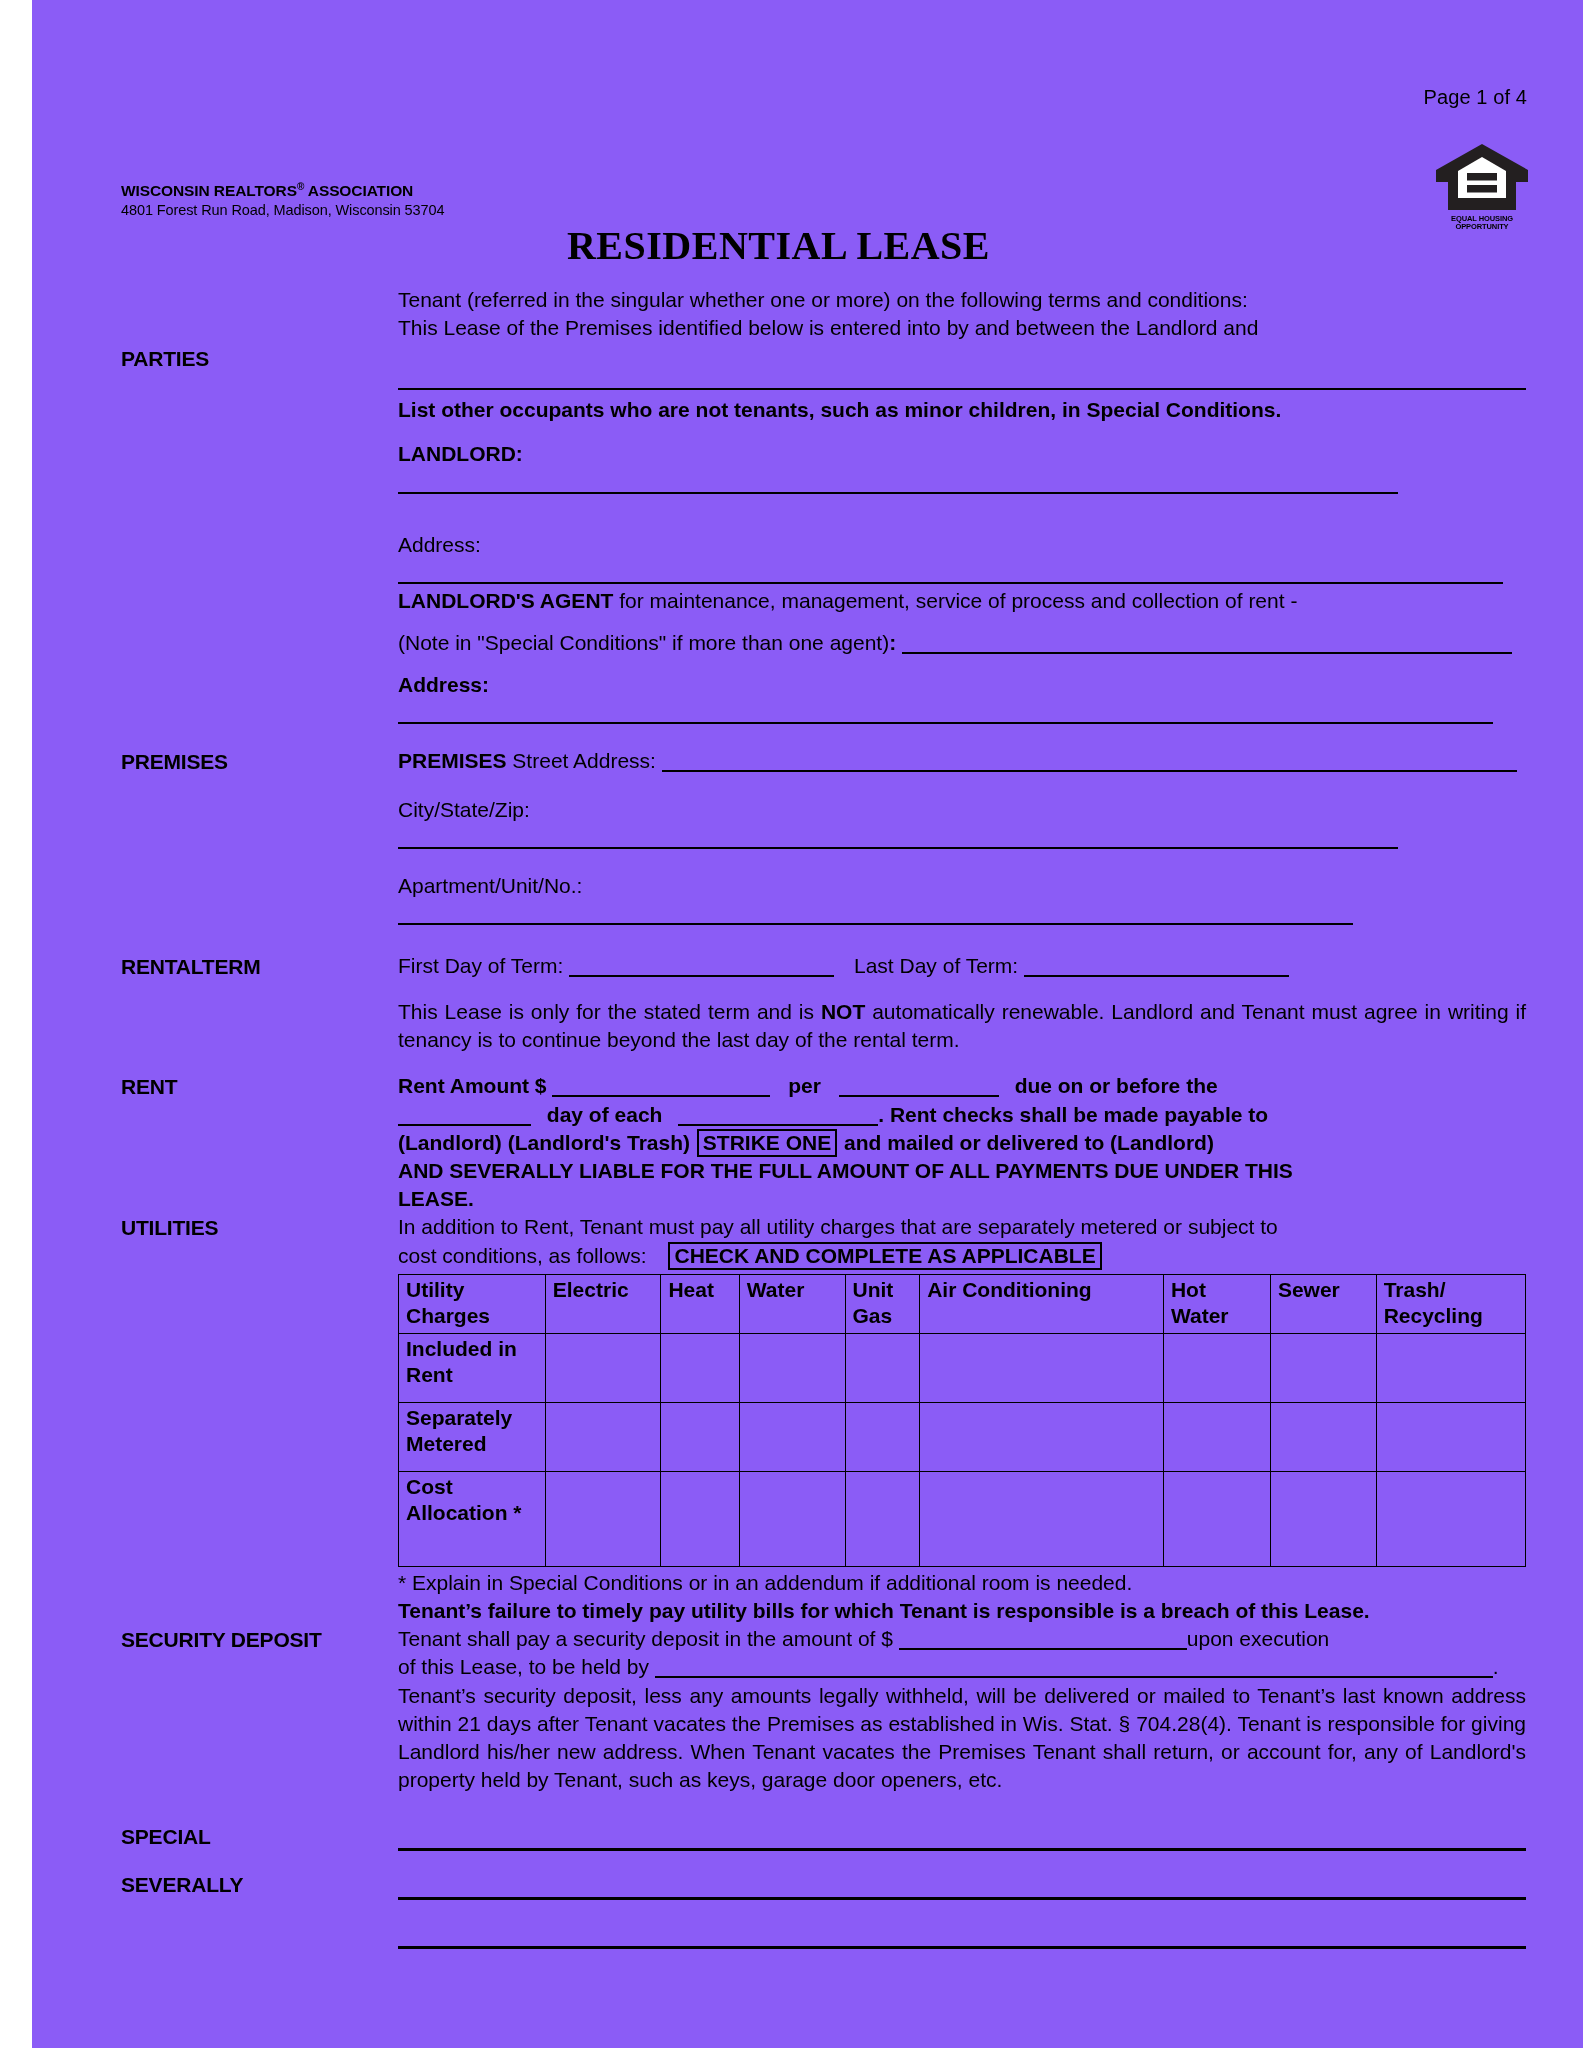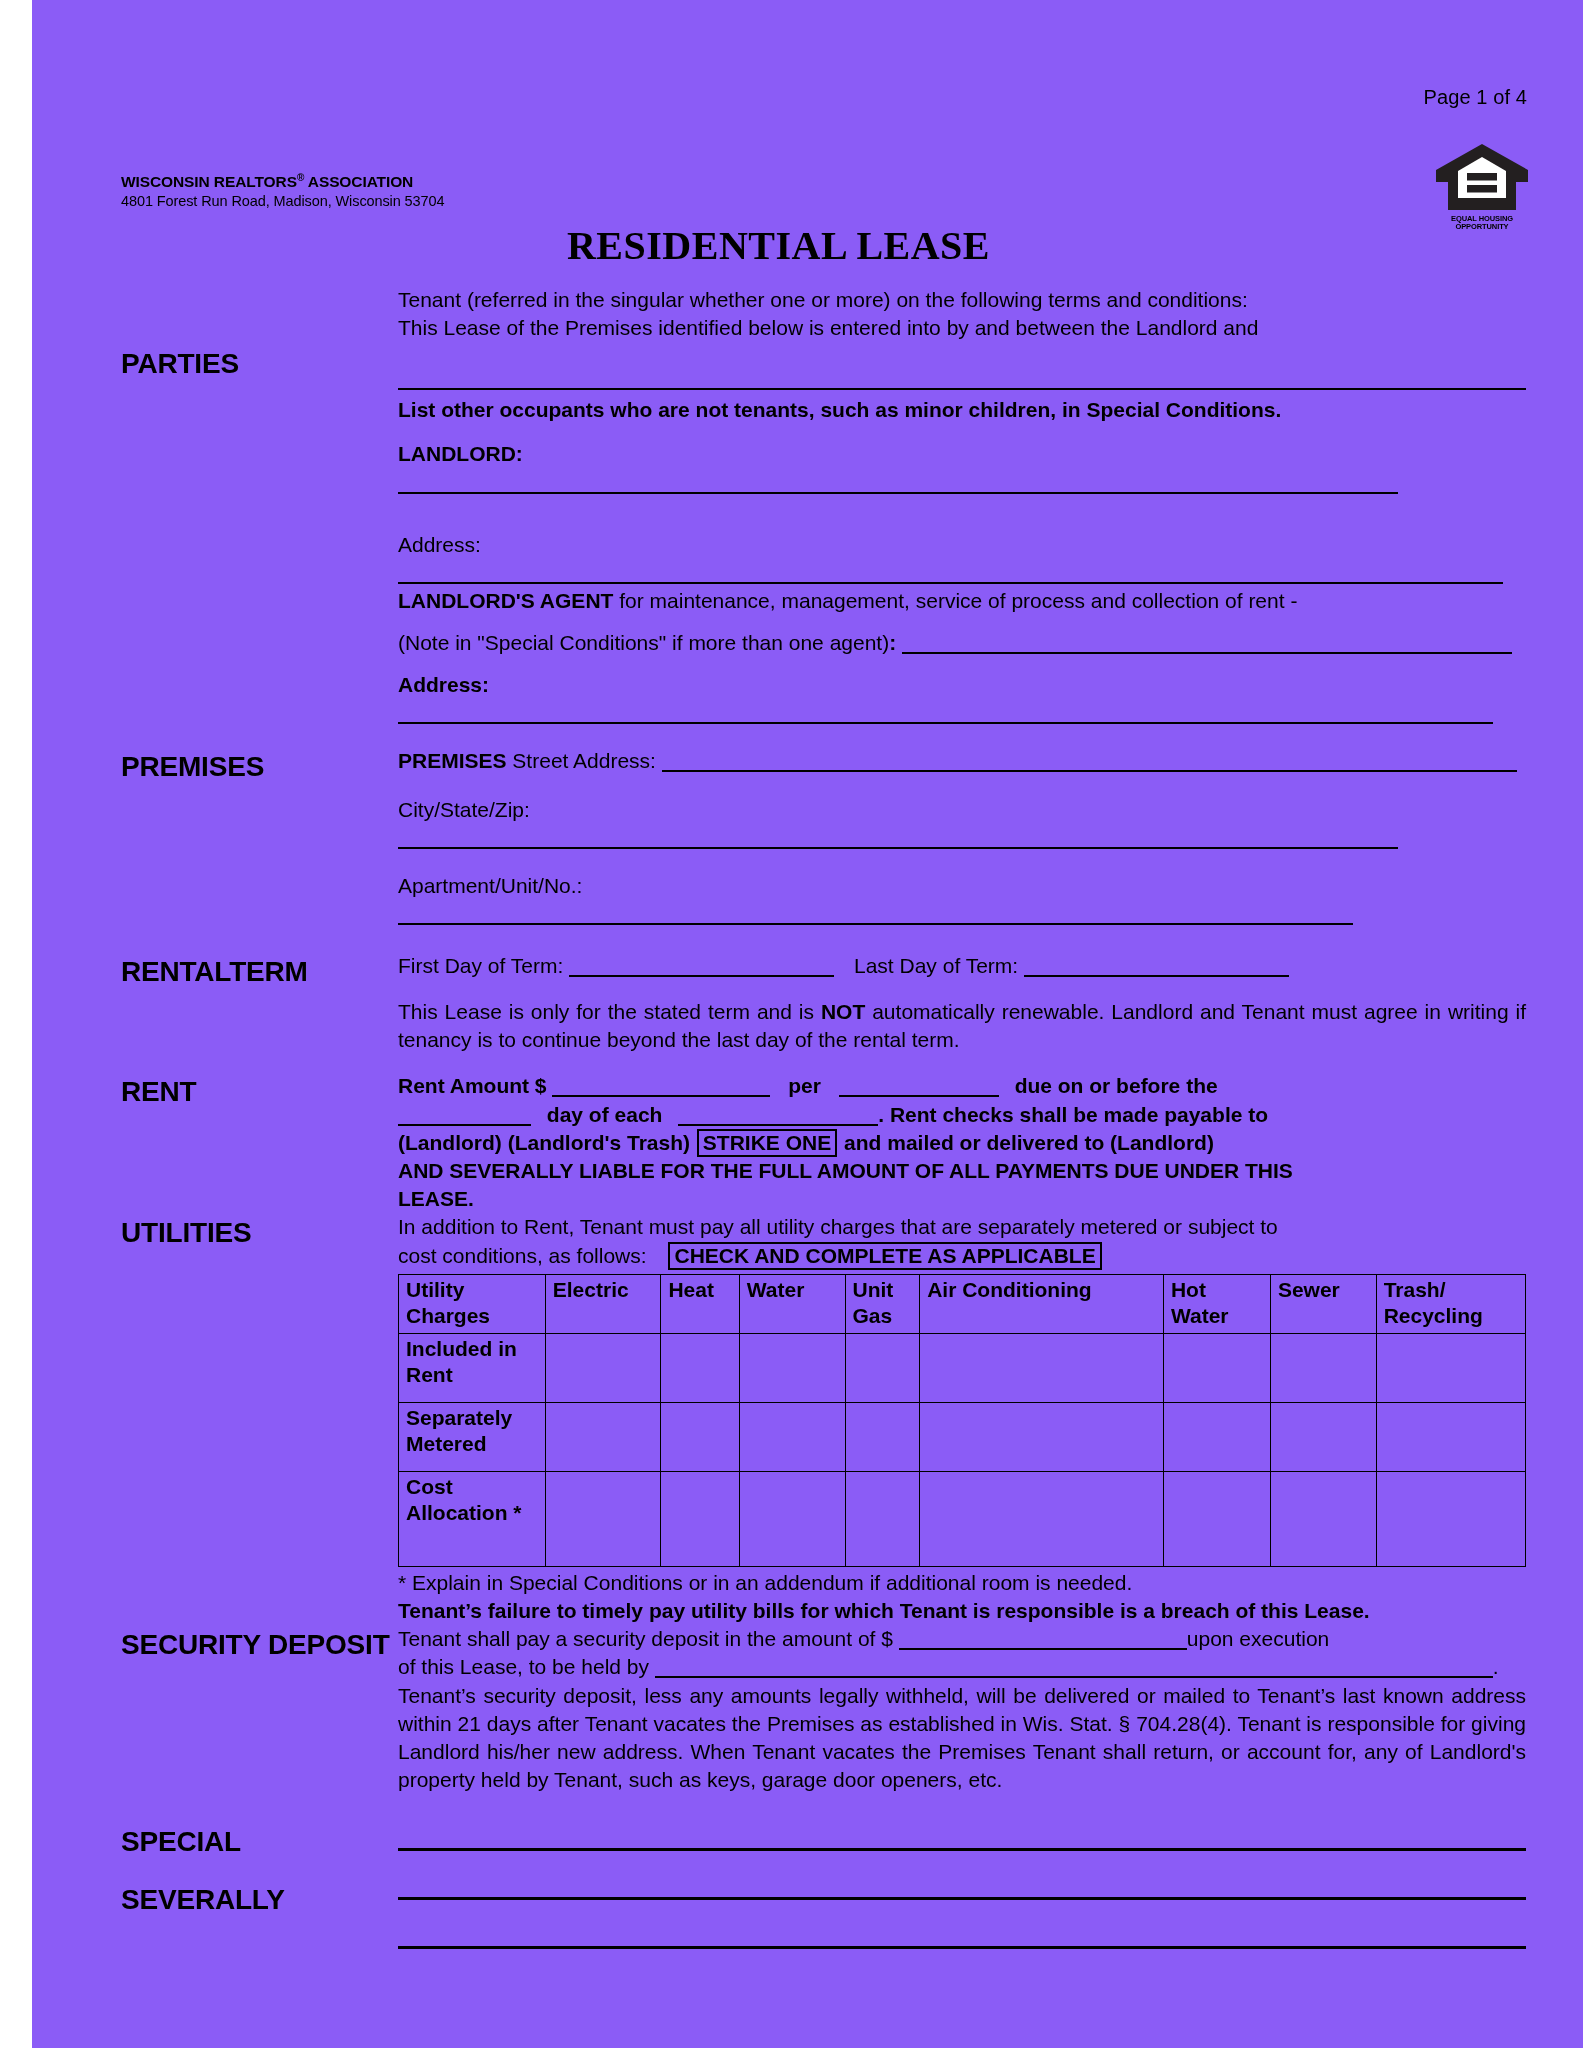--- a/index.html
+++ b/index.html
@@ -41,21 +41,21 @@
     font-size: 7.5px;
     font-weight: bold;
     line-height: 1.12;
     letter-spacing: -0.1px;
     margin-top: 1px;
   }
 
   .assoc-block {
     position: absolute;
     left: 89px;
-    top: 172px;
+    top: 181px;
     line-height: 1.28;
   }
   .assoc-name {
     font-size: 15.5px;
     font-weight: bold;
     letter-spacing: -0.1px;
   }
   .assoc-name sup { font-size: 10px; vertical-align: super; }
   .assoc-addr {
     font-size: 14.5px;
@@ -82,21 +82,21 @@
     top: 286px;
     width: 1405px;
   }
   .row {
     display: flex;
     align-items: flex-start;
   }
   .sec-label {
     width: 277px;
     flex: 0 0 277px;
-    font-size: 28px;
+    font-size: 21px;
     font-weight: bold;
     letter-spacing: -0.2px;
     line-height: 1.35;
     padding-top: 1px;
   }
   .sec-body {
     flex: 1 1 auto;
     font-size: 21px;
     line-height: 1.34;
   }

